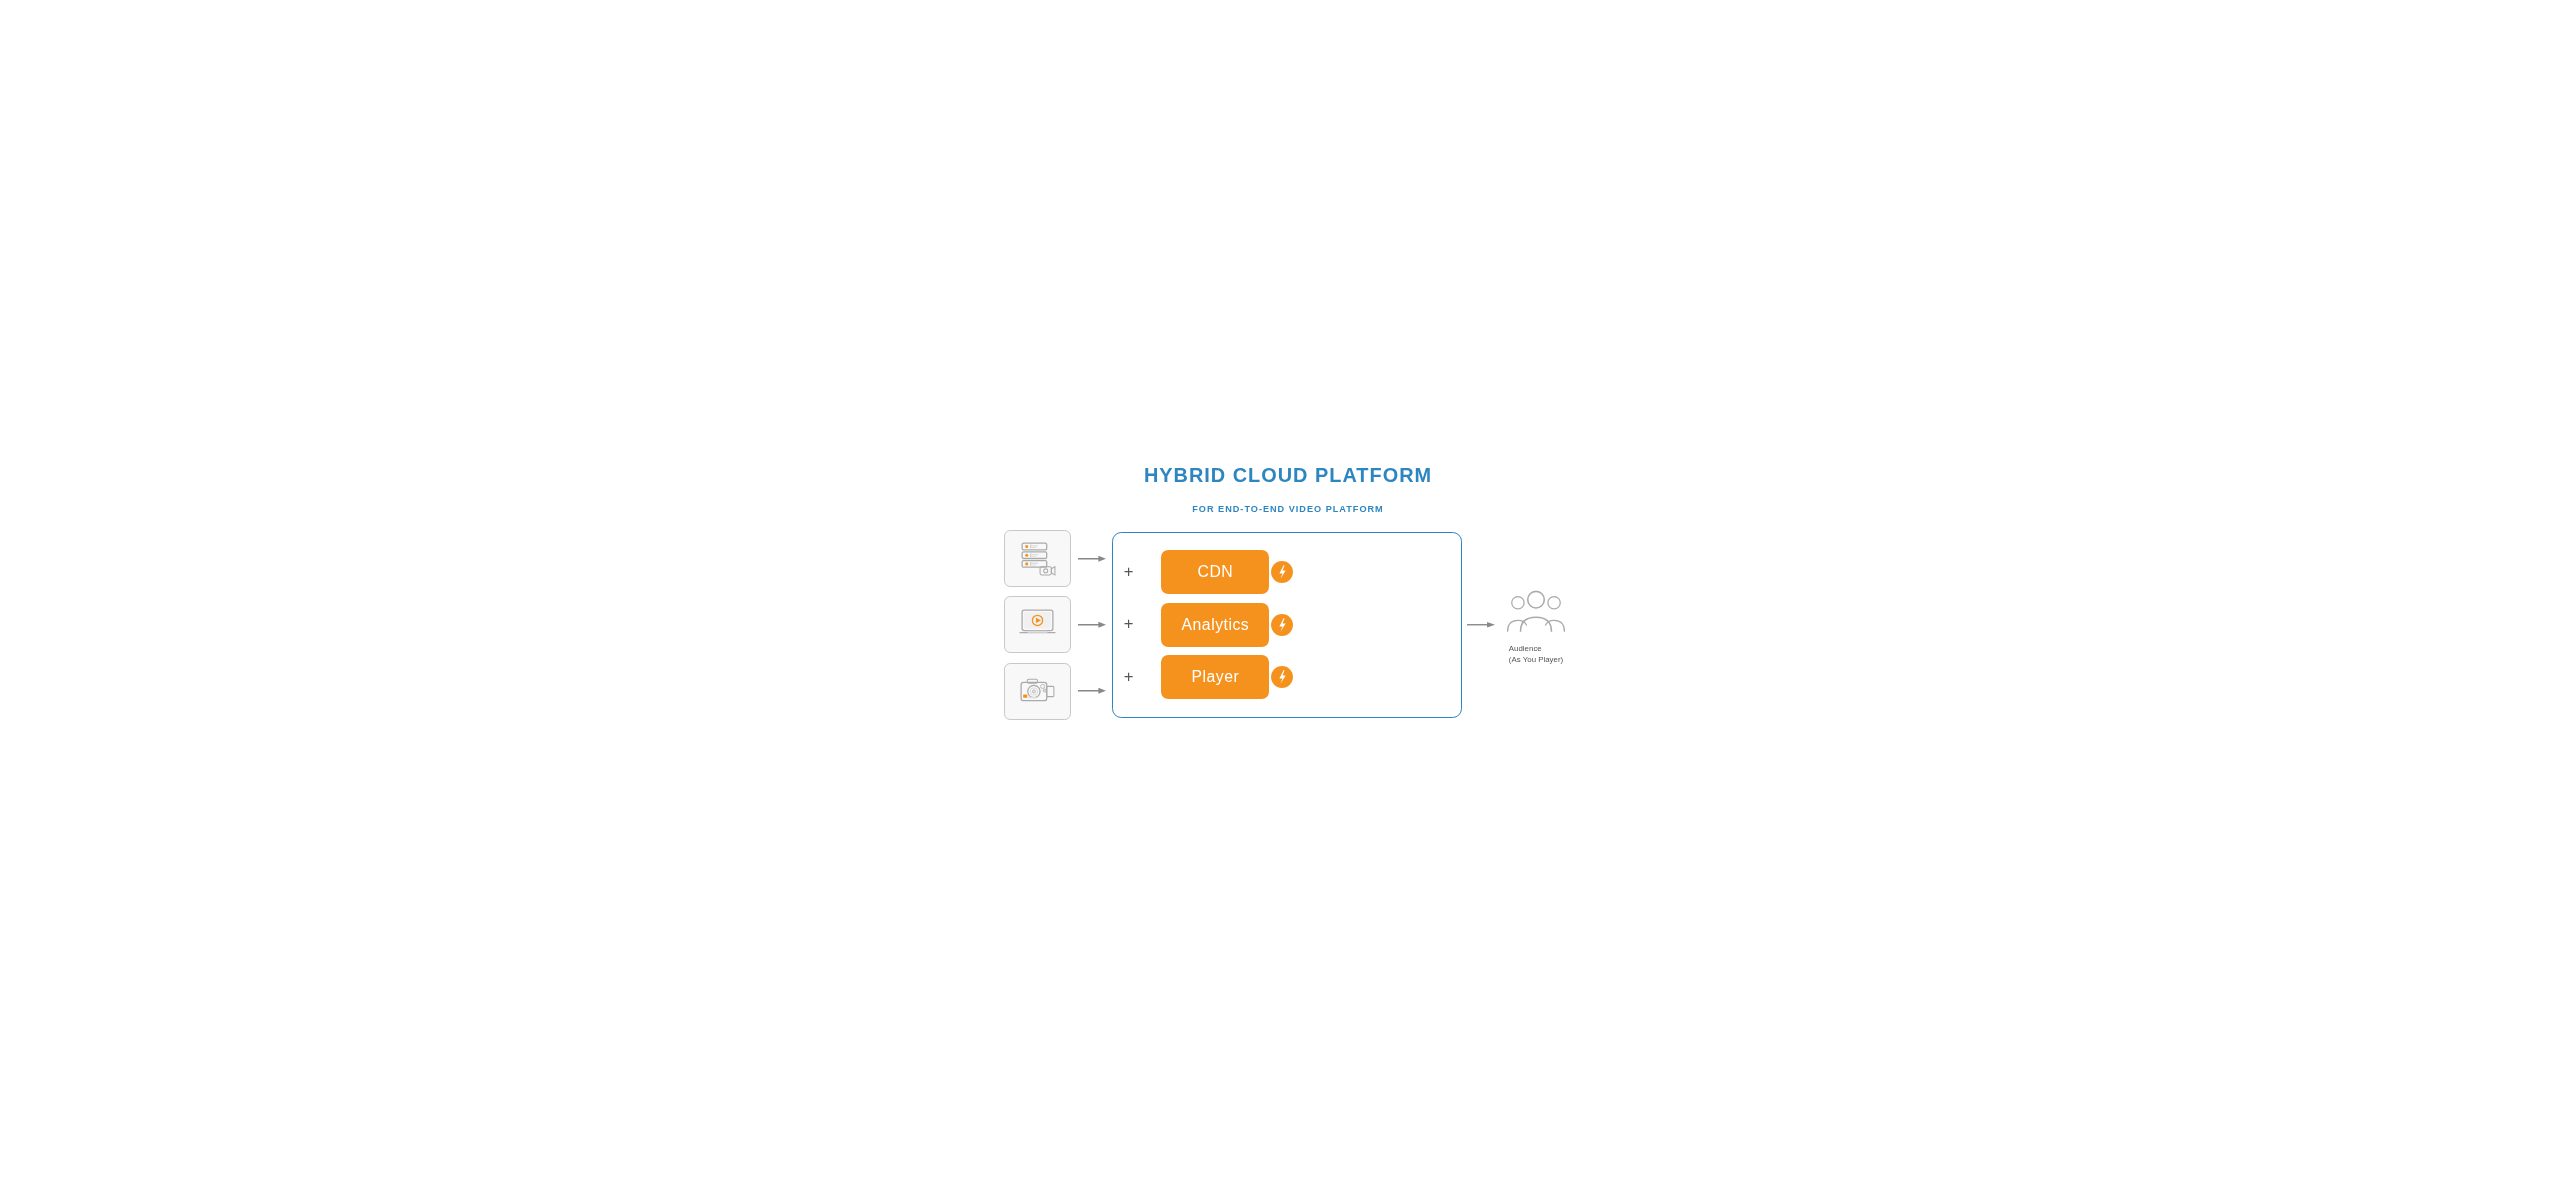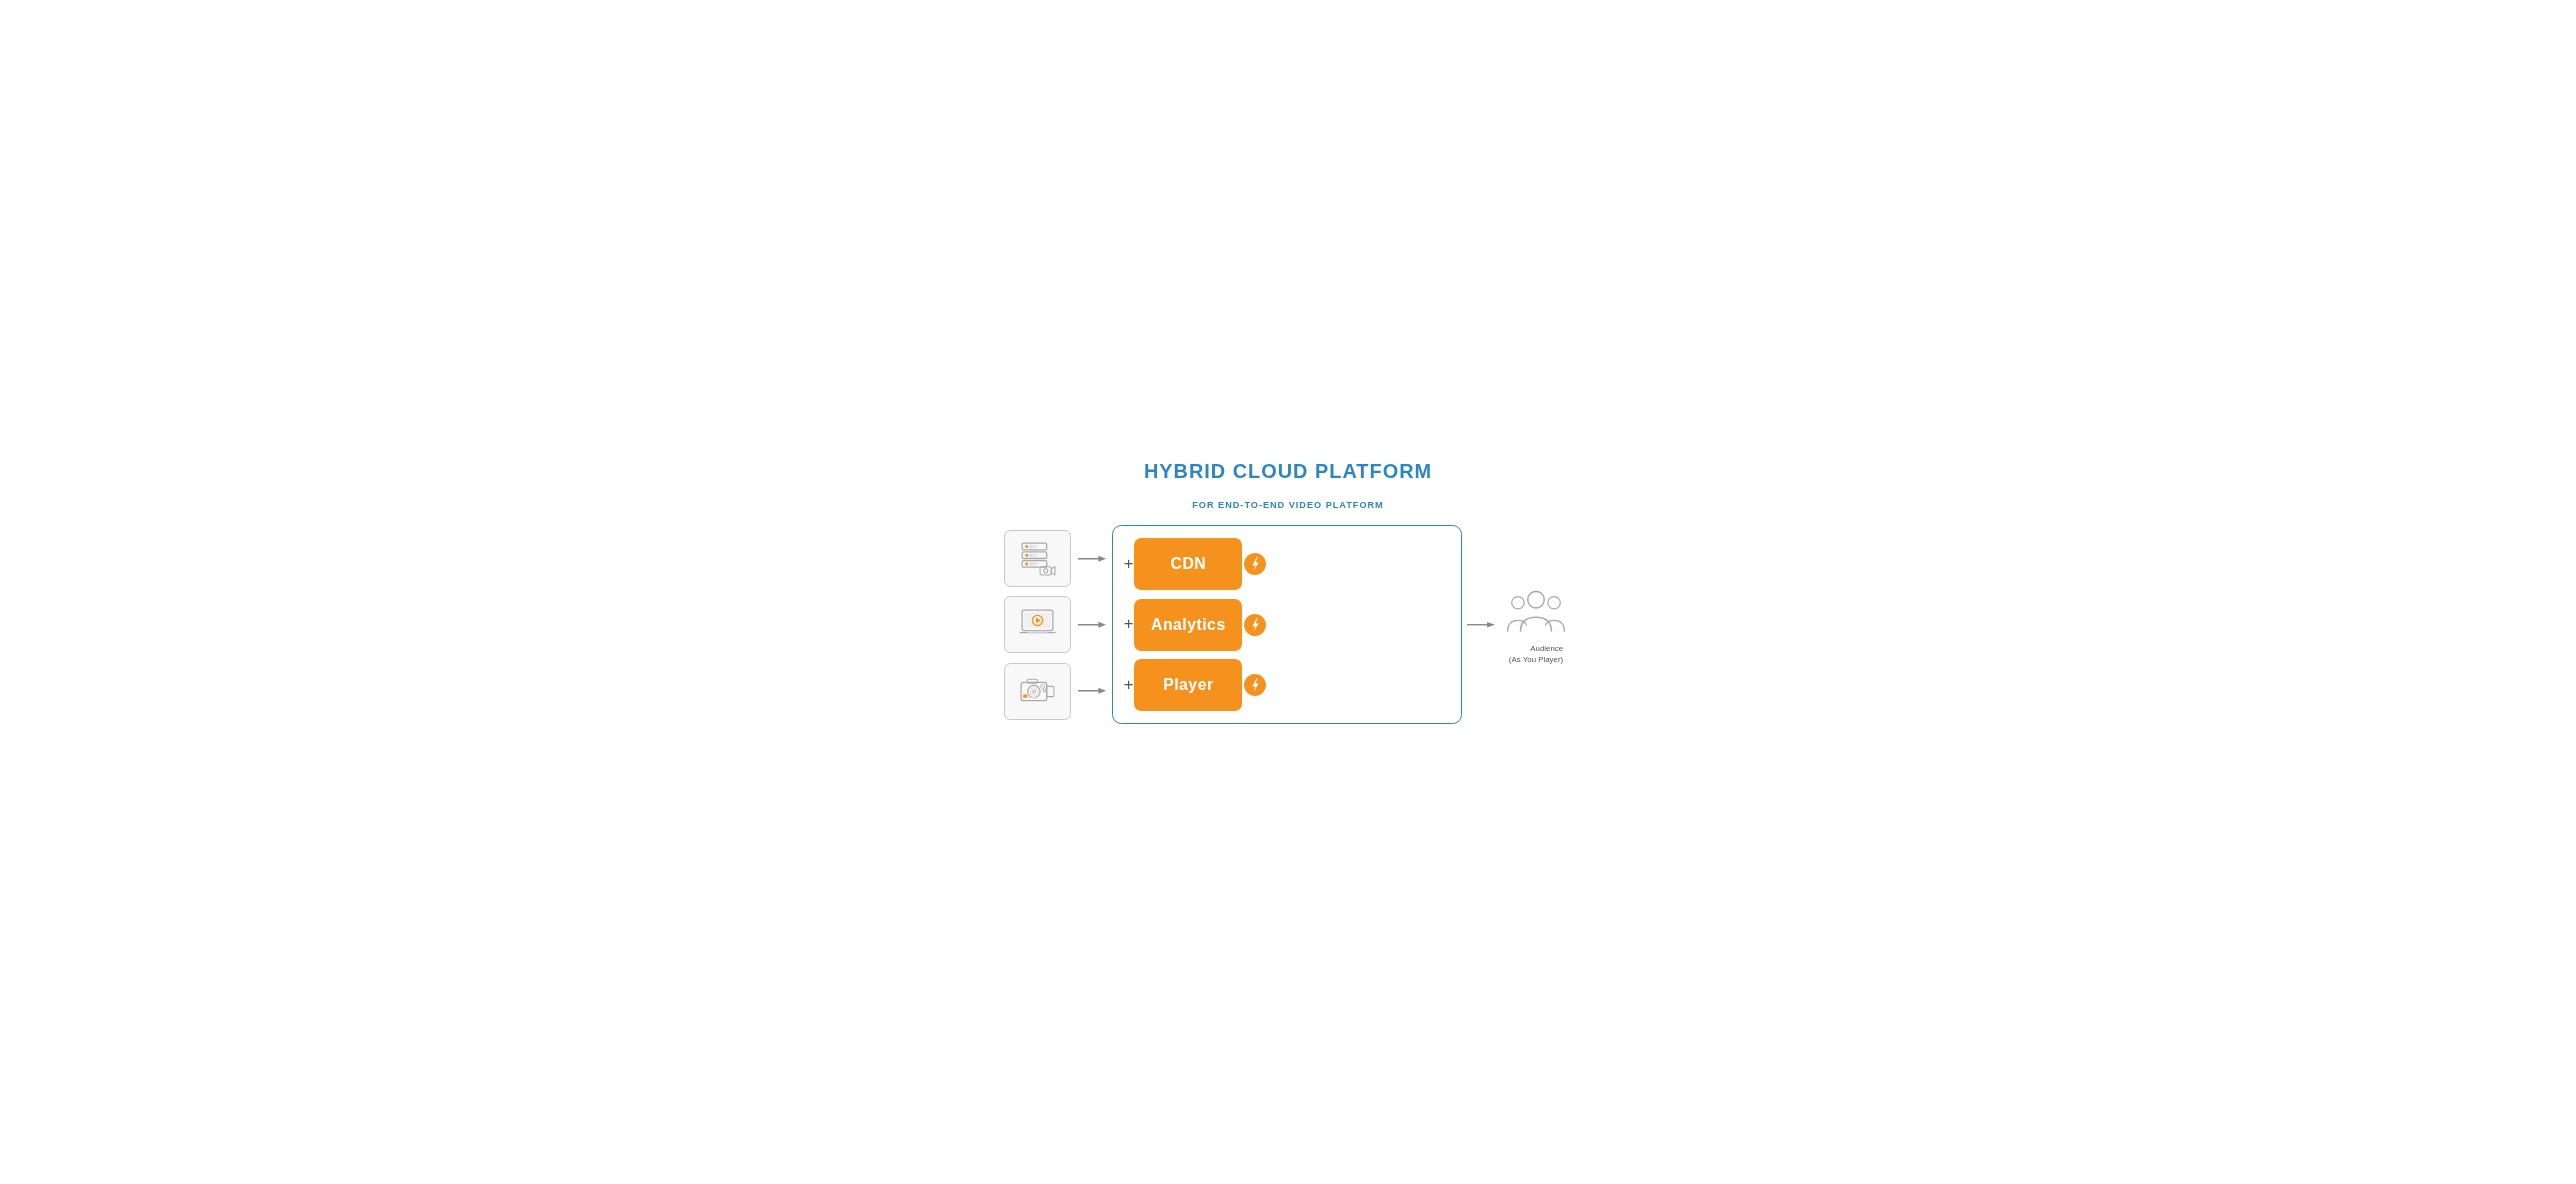--- a/index.html
+++ b/index.html
@@ -125,30 +125,31 @@
       margin-top: 3.1px;
     }
     .plus-sign {
       font-size: 2rem;
       color: #555;
       font-weight: 300;
       line-height: 1;
     }
     .service-btn {
       width: 108px;
-      height: 52px;
+      height: 44px;
       background: #f5921e;
       border-radius: 7.2px;
       display: flex;
       align-items: center;
       justify-content: center;
       font-size: 1.9rem;
-      font-weight: 700;
+      font-weight: 400;
       color: #fff;
       letter-spacing: 0.5px;
+      margin-left: 27px;
     }
     
     .service-row {
       display: flex;
       align-items: center;
       gap: 1px;
     }
     .wowza-badge {
       width: 24px;
       height: 24px;
@@ -174,21 +175,21 @@
       width: 72px;
       flex-shrink: 0;
     }
     .audience-icon svg {
       width: 62px;
       height: 52px;
     }
     .audience-label {
       font-size: 0.95rem;
       color: #555;
-      text-align: right;
+      text-align: left;
       margin-top: 4.1px;
       line-height: 1.4;
     }
   </style>
 </head>
 <body>
 
 <div class="page-container">
 
   <h1 class="page-title">HYBRID CLOUD PLATFORM</h1>

